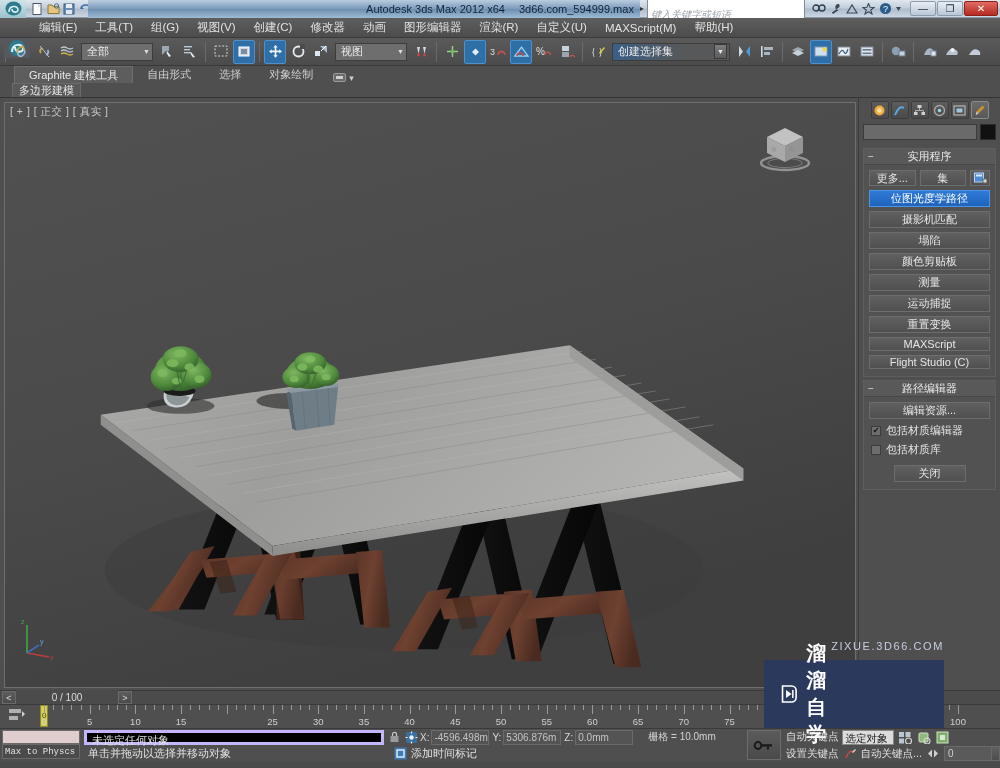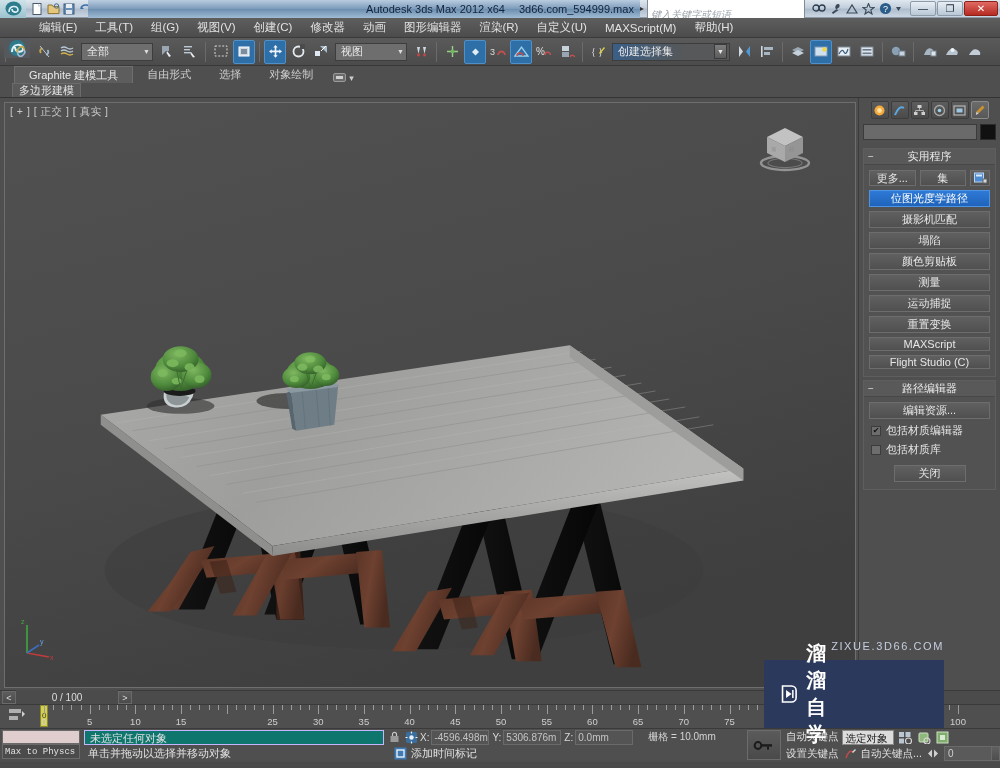--- a/index.html
+++ b/index.html
@@ -150,21 +150,21 @@
   .slider .s0{position:absolute;left:1px;top:5px;font-size:8px;color:#3a3a1a}
   .rulericon{position:absolute;left:8px;top:2px;width:20px;height:18px}
 
   .statusbar{height:34px;display:flex;background:#4f4f4f;border-top:1px solid #3a3a3a}
   .sb-left{width:82px;display:flex;flex-direction:column;padding:1px 2px}
   .sb-pink{height:14px;background:#e0cdcd;border:1px solid #6a6a6a}
   .sb-maxscript{height:15px;background:#4b4b4b;border:1px solid #6a6a6a;font-family:"Liberation Mono",monospace;
       font-size:9px;color:#e3e3e3;padding-left:2px;line-height:14px;overflow:hidden;white-space:nowrap}
   .sb-mid{flex:1;display:flex;flex-direction:column}
   .sb-row{height:17px;display:flex;align-items:center}
-  .sb-msg{flex:0 0 300px;height:15px;background:#0f766e;border:1px solid #c4b5fd;
+  .sb-msg{flex:0 0 300px;height:15px;background:#000000;border:3px solid #c4b5fd;
       font-size:11px;color:#e2e2e2;padding-left:5px;line-height:14px;margin:0 2px}
   .sb-msg2{flex:0 0 300px;height:15px;font-size:11px;color:#e2e2e2;padding-left:6px;line-height:15px}
   .sbi{width:17px;height:15px;display:flex;align-items:center;justify-content:center}
   .coord{display:flex;align-items:center;gap:2px;font-size:10px;color:#d8d8d8;margin-right:3px}
   .coord .cf{width:58px;height:15px;background:#545454;border:1px solid #6a6a6a;color:#c4c4c4;
       font-size:10px;padding-left:2px;line-height:13px;overflow:hidden;white-space:nowrap}
   .grid-lbl{font-size:10px;color:#d3d3d3;margin-left:12px;white-space:nowrap}
   .addtime{display:flex;align-items:center;gap:4px;margin-left:12px;font-size:11px;color:#e0e0e0}
   .keybtn{width:34px;height:30px;display:flex;align-items:center;justify-content:center;
      background:linear-gradient(to bottom,#5b5b5b,#4a4a4a);border:1px solid #6c6c6c;margin:1px 3px}

